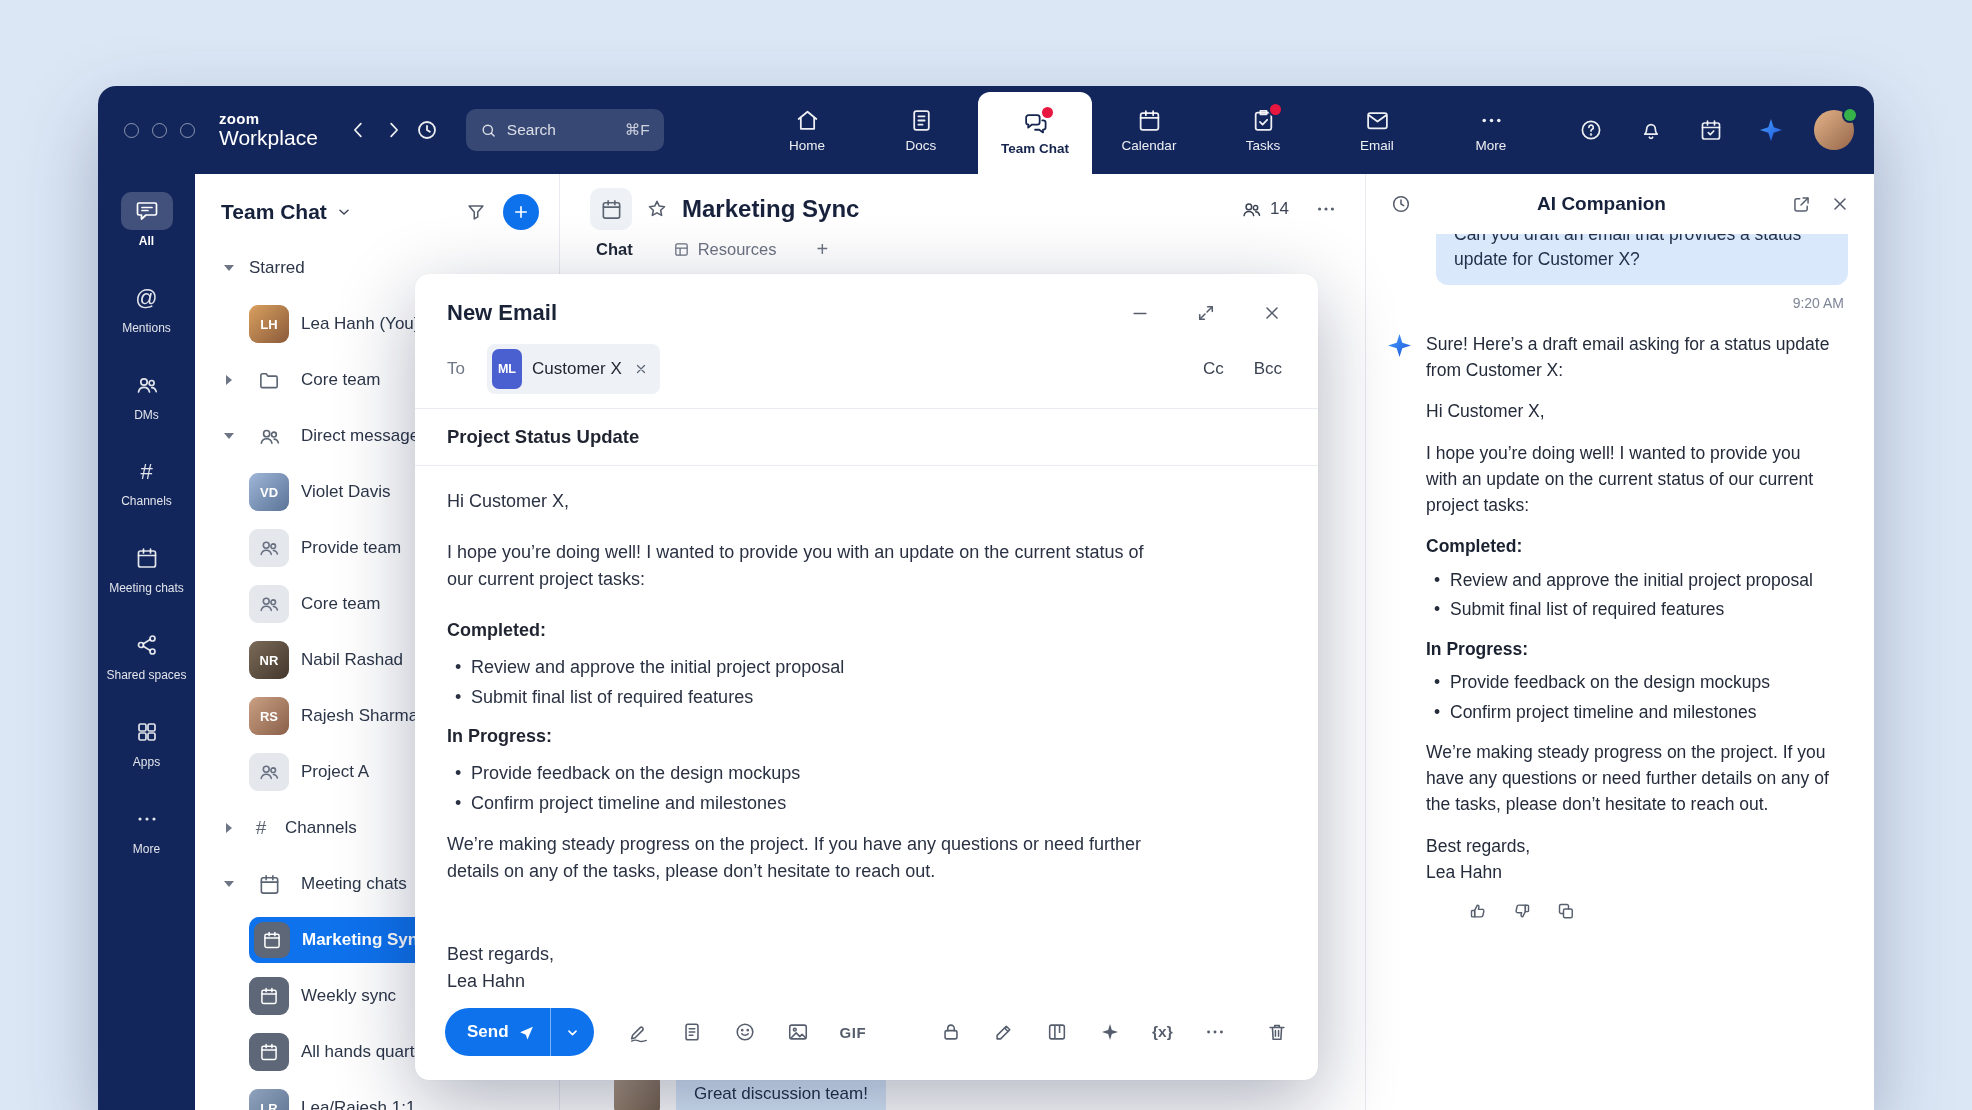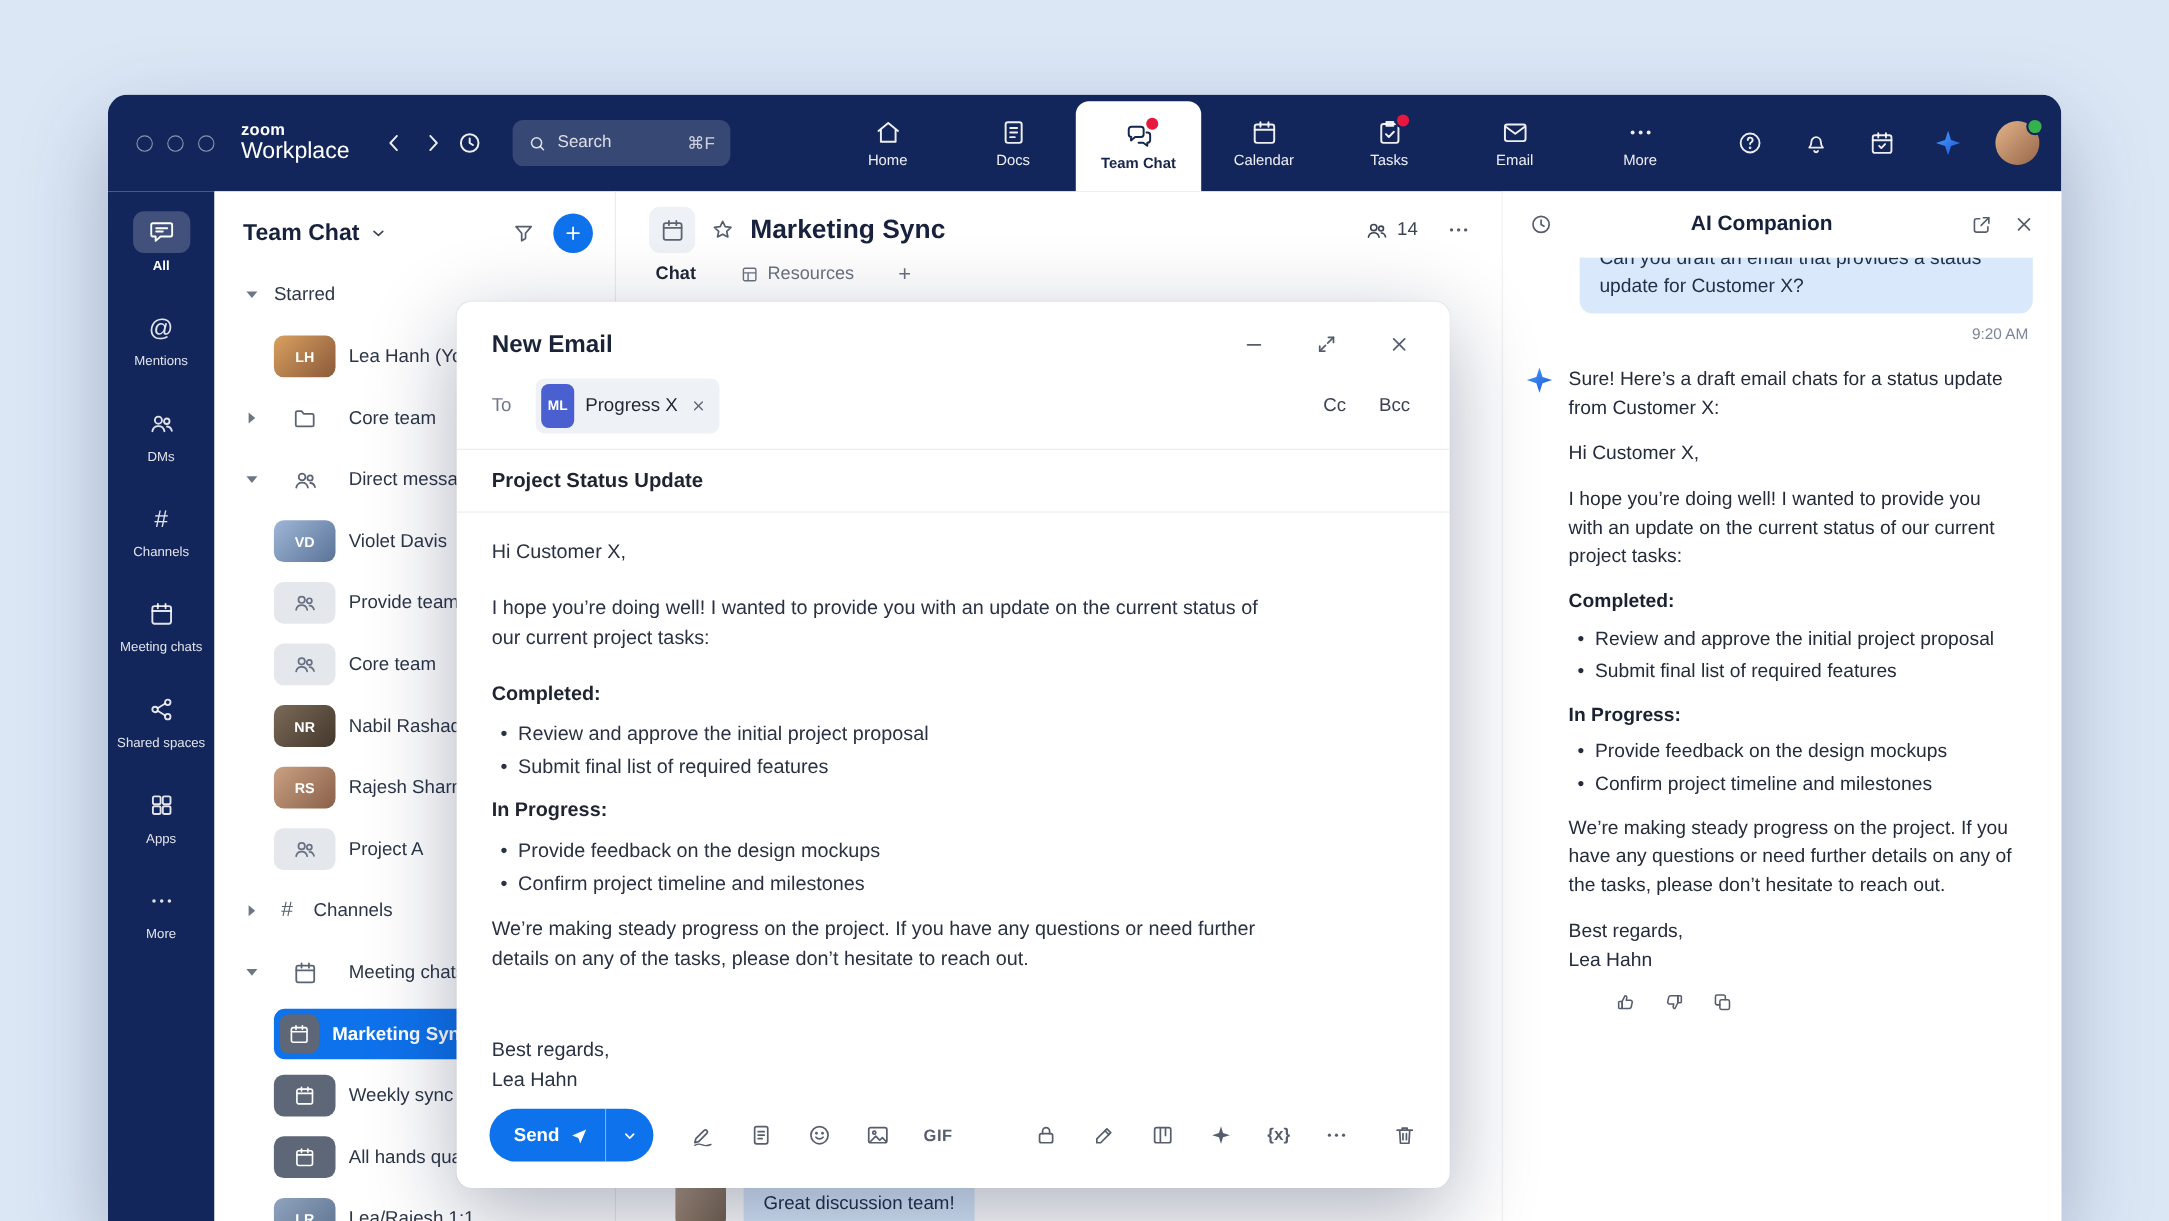--- a/index.html
+++ b/index.html
@@ -70,21 +70,21 @@
   .sb-title .chev{ color:#3c4453; }
   .sb-actions{ margin-left:auto; display:flex; align-items:center; gap:16px; }
   .iconbtn{ display:flex; align-items:center; justify-content:center; color:#565e6d; }
   .btn-plus{ width:36px; height:36px; border-radius:50%; background:#0e72ed; color:#fff;
     display:flex; align-items:center; justify-content:center; }
   .sb-list{ flex:1; overflow:hidden; }
   .sb-row{ height:56px; display:flex; align-items:center; gap:12px; padding:0 10px 0 26px; font-size:17px; color:#2c3648; }
   .tri{ width:16px; flex-shrink:0; display:flex; justify-content:center; }
   .tri.down::after{ content:""; border-left:5.5px solid transparent; border-right:5.5px solid transparent; border-top:6.5px solid #6e7686; }
   .tri.right::after{ content:""; border-top:5.5px solid transparent; border-bottom:5.5px solid transparent; border-left:6.5px solid #6e7686; }
-  .sb-ic{ width:56px; height:38px; border-radius:9px; flex-shrink:0; display:flex;
+  .sb-ic{ width:40px; height:38px; border-radius:9px; flex-shrink:0; display:flex;
     align-items:center; justify-content:center; }
   .sb-ic.plain{ background:transparent; color:#5b6472; }
   .sb-ic.team{ background:#e4e7ec; color:#687181; }
   .sb-ic.meet{ background:#5d6777; color:#fff; }
   .sb-ic.av{ color:#fff; font-size:13px; font-weight:700; }
   .g-lh{ background:linear-gradient(135deg,#d9a05f,#8a5a3a); }
   .g-vd{ background:linear-gradient(135deg,#9fb6d8,#5a7396); }
   .g-nr{ background:linear-gradient(135deg,#7b6a58,#43372c); }
   .g-rs{ background:linear-gradient(135deg,#caa183,#8a5f49); }
   .g-lr{ background:linear-gradient(135deg,#8fa3bd,#5d7290); }
@@ -653,21 +653,21 @@
                 <defs>
                   <linearGradient id="ag2" x1="0" y1="0" x2="24" y2="24" gradientUnits="userSpaceOnUse">
                     <stop stop-color="#4aa8ff"></stop>
                     <stop offset="1" stop-color="#1b4dd8"></stop>
                   </linearGradient>
                 </defs>
                 <path d="M12 1.8 14.5 9.5 22.2 12l-7.7 2.5L12 22.2 9.5 14.5 1.8 12l7.7-2.5Z" fill="url(#ag2)"></path>
               </svg>
             </span>
           <div class="ai-body">
-            <p>Sure! Here’s a draft email chats for a status update from Customer X:</p>
+            <p>Sure! Here’s a draft email asking for a status update from Customer X:</p>
             <p>Hi Customer X,</p>
             <p>I hope you’re doing well! I wanted to provide you with an update on the current status of our current project tasks:</p>
             <p class="hd">Completed:</p>
             <ul class="blist">
               <li>Review and approve the initial project proposal</li>
               <li>Submit final list of required features</li>
             </ul>
             <p class="hd">In Progress:</p>
             <ul class="blist">
               <li>Provide feedback on the design mockups</li>
@@ -727,21 +727,21 @@
             <svg width="20" height="20" viewBox="0 0 24 24" fill="none" stroke="currentColor" stroke-width="1.9" stroke-linecap="round">
               <path d="m6 6 12 12M18 6 6 18"></path>
             </svg>
           </span>
       </span>
     </div>
     <div class="m-to">
       <span class="to-label">To</span>
       <span class="chip">
         <span class="chip-av">ML</span>
-        <span class="chip-name">Progress X</span>
+        <span class="chip-name">Customer X</span>
         <span class="chip-x">
             <svg width="14" height="14" viewBox="0 0 24 24" fill="none" stroke="currentColor" stroke-width="2.2" stroke-linecap="round">
               <path d="m6 6 12 12M18 6 6 18"></path>
             </svg>
           </span>
       </span>
       <span class="ccbcc">
         <span>Cc</span>
         <span>Bcc</span>
       </span>

